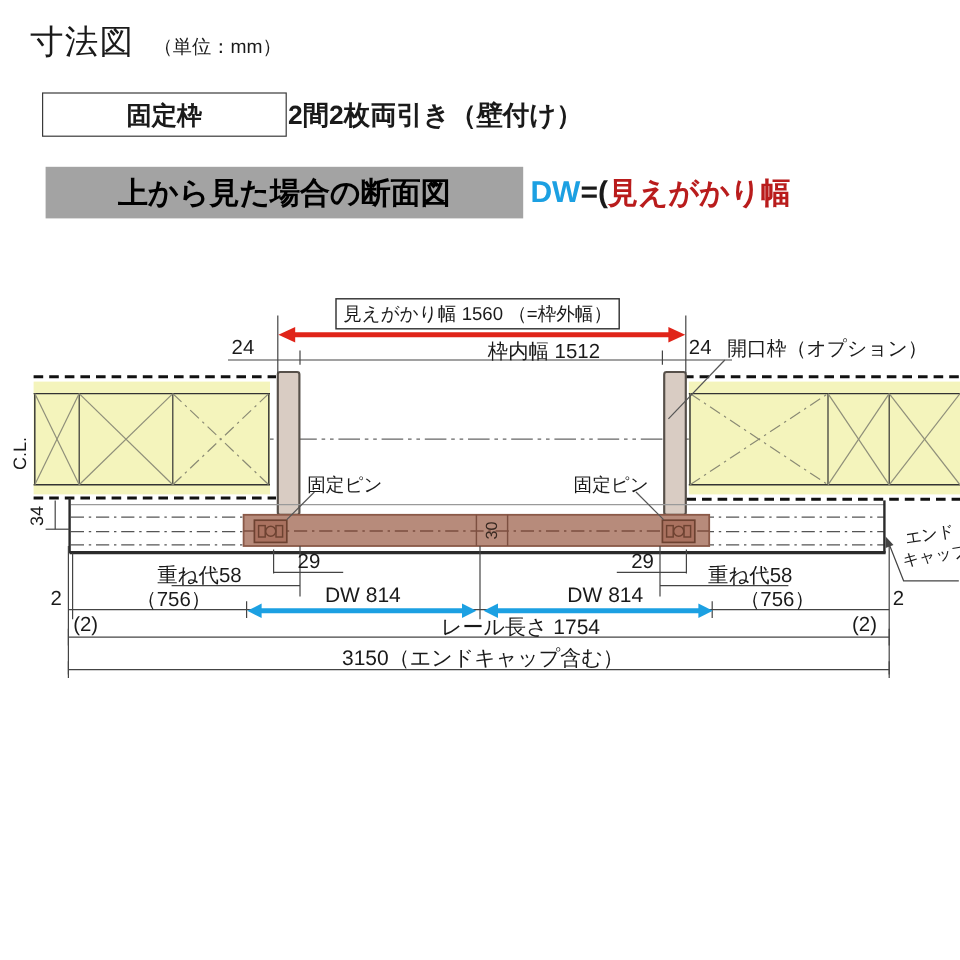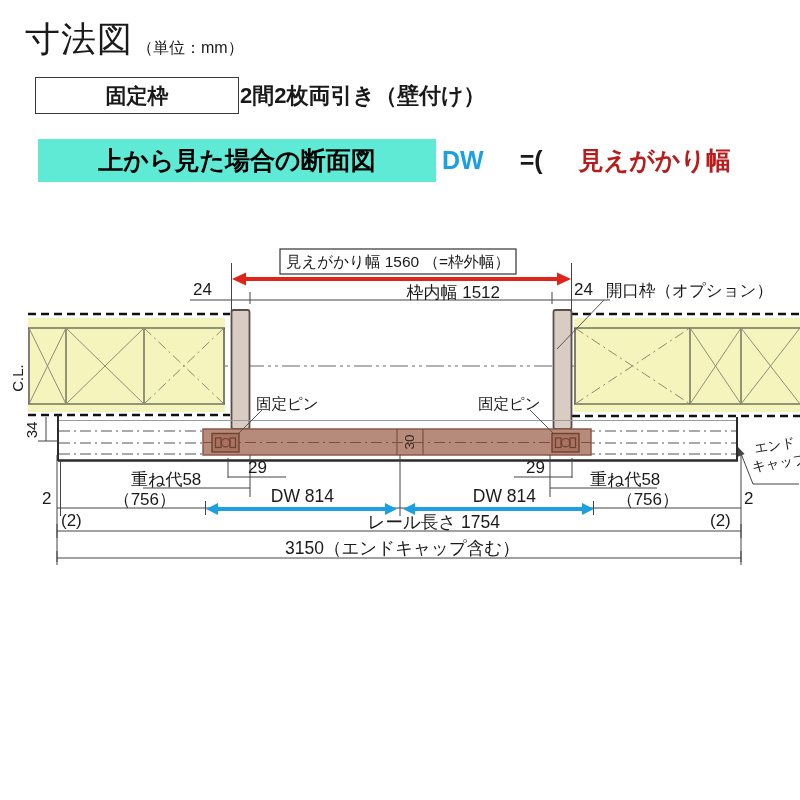--- a/index.html
+++ b/index.html
@@ -1,28 +1,28 @@
 <!DOCTYPE html>
 <html><head>
 <meta charset="utf-8">
 <style>
   html,body{margin:0;padding:0;background:#fff;}
   #page{position:relative;width:800px;height:800px;background:#fff;overflow:hidden;
         font-family:"Liberation Sans","DejaVu Sans",sans-serif;color:#1a1a1a;}
   .abs{position:absolute;}
   
   .title-row{left:25px;top:16px;display:flex;align-items:flex-end;}
-  .title-main{font-size:35px;font-weight:500;letter-spacing:1px;}
-  .title-unit{font-size:16px;font-weight:500;margin-left:4px;padding-bottom:4px;}
+  .title-main{font-size:28px;font-weight:500;letter-spacing:1px;}
+  .title-unit{font-size:16px;font-weight:500;margin-left:16px;padding-bottom:4px;}
   .badge-box{left:22px;top:77px;width:202px;height:35px;border:1.5px solid #3a3a3a;
              display:flex;align-items:center;justify-content:center;font-size:21px;font-weight:600;margin-left:13px;}
   .config-text{left:240px;top:81px;font-size:22px;font-weight:600;}
-  .section-box{left:38px;top:139px;width:398px;height:43px;background:#5eead4;
+  .section-box{left:38px;top:139px;width:398px;height:43px;background:#a3a3a3;
                display:flex;align-items:center;justify-content:center;font-size:25px;font-weight:700;color:#000;}
-  .formula{left:442px;top:139px;height:43px;display:flex;align-items:center;font-size:25px;font-weight:700;gap:36px;}
+  .formula{left:442px;top:139px;height:43px;display:flex;align-items:center;font-size:25px;font-weight:700;}
   .f-blue{color:#1ca0e2;}
   .f-red{color:#b91c1c;}
   
   .dim{font-size:17px;color:#1a1a1a;white-space:nowrap;}
   .dim-c{text-align:right;}
   .small{font-size:15.5px;}
   .boxed-label{left:281px;top:252px;width:234px;text-align:center;font-size:15.5px;}
   .bold{font-weight:400;}
   .rot{transform:rotate(-90deg);transform-origin:center center;text-align:center;}
   .endcap{left:748px;top:441px;font-size:13.5px;line-height:1.3;transform:rotate(-9deg);

